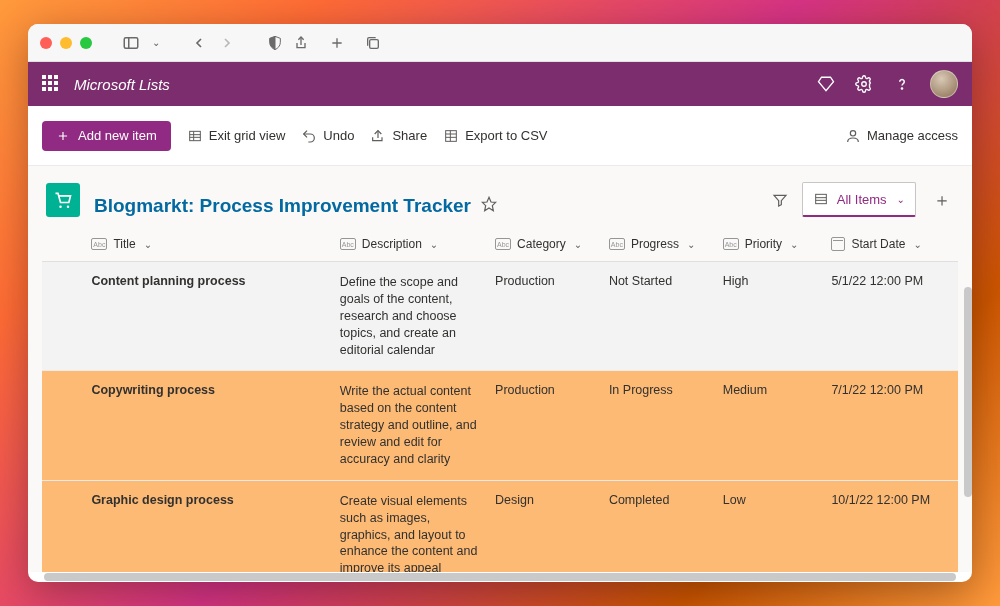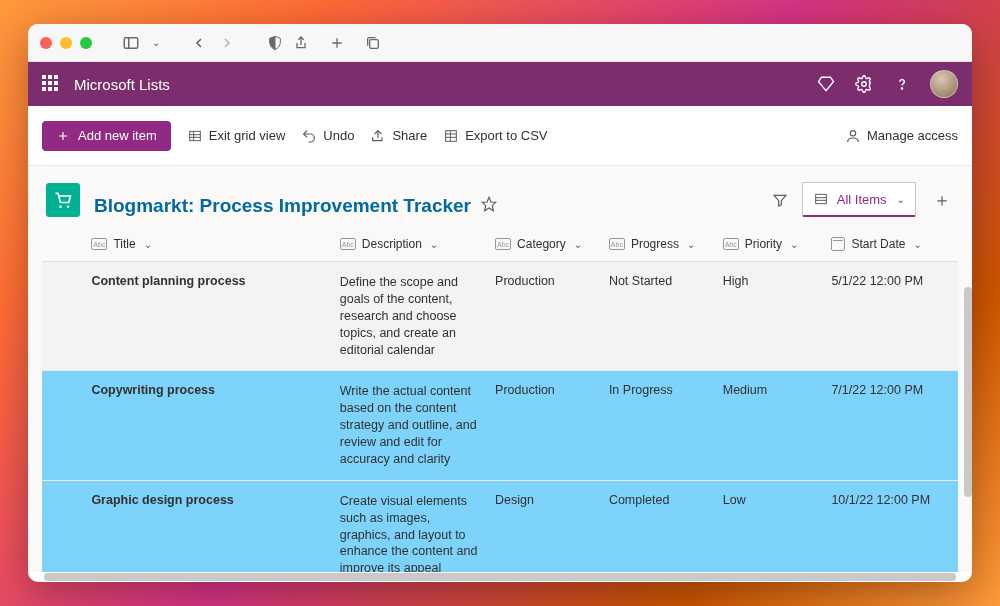--- a/index.html
+++ b/index.html
@@ -11,21 +11,21 @@
   .dot.red { background: #ff5f57; } .dot.yellow { background: #febc2e; } .dot.green { background: #28c840; }
   .tb-group { display: flex; align-items: center; gap: 10px; color: #6a6a6a; }
   .tb-sep { width: 14px; }
   .tb-icon { width: 18px; height: 18px; display:flex; align-items:center; justify-content:center; cursor:pointer; }
   .addr { flex:1; display:flex; justify-content:center; }
   .addr-field { width: 360px; height: 26px; background: #ededed; border-radius: 6px; display:flex; align-items:center; justify-content:center; gap:6px; color:#6a6a6a; font-size:12px; position:relative; }
   .addr-field .right-icons { position:absolute; right:6px; display:flex; gap:4px; }
   .app-header { height: 44px; background: #7b2d6e; display:flex; align-items:center; padding: 0 14px; gap: 14px; color:#fff; }
   .waffle { width:18px; height:18px; display:grid; grid-template-columns:repeat(3,4px); grid-template-rows:repeat(3,4px); gap:2px; }
   .waffle span { background:#fff; width:4px; height:4px; }
-  .app-title { font-size:15px; font-weight:500; }
+  .app-title { font-size:15px; font-weight:500;font-style:italic; }
   .app-right { margin-left:auto; display:flex; align-items:center; gap:18px; }
   .ar-icon { width:20px; height:20px; color:#fff; display:flex; align-items:center; justify-content:center; cursor:pointer; }
   .avatar { width:28px; height:28px; border-radius:50%; background: radial-gradient(circle at 40% 30%, #d9c9b6, #8b6f52); border:1px solid rgba(255,255,255,0.4); }
   .toolbar { height: 60px; background:#fff; border-bottom:1px solid #edebe9; display:flex; align-items:center; padding:0 14px; gap:16px; font-size:13px; color:#323130; }
   .btn-primary { background:#912a82; color:#fff; border:none; border-radius:4px; height:30px; padding:0 14px; display:flex; align-items:center; gap:8px; font-size:13px; cursor:pointer; }
   .tbtn { display:flex; align-items:center; gap:6px; cursor:pointer; }
   .tbtn svg, .tbtn .ic { width:16px; height:16px; }
   .tb-right { margin-left:auto; display:flex; align-items:center; gap:8px; }
   .content { flex:1; background:#faf9f8; display:flex; flex-direction:column; overflow:hidden; }
   .list-header { padding: 14px 18px 10px; display:flex; align-items:flex-end; }
@@ -38,21 +38,21 @@
   .list-header-right { margin-left:auto; display:flex; align-items:center; gap:14px; }
   .view-btn { border:1px solid #c8c6c4; background:#fff; border-radius:2px; height:32px; padding:16px 10px; display:flex; align-items:center; gap:8px; font-size:13px; cursor:pointer; border-bottom:2px solid #912a82; }
   .plus-btn { color:#605e5c; font-size:18px; cursor:pointer; width:24px; text-align:center;}
   .filter-ic { width:16px; height:16px; color:#605e5c; cursor:pointer;}
   .grid-wrap { flex:1; overflow:hidden; padding:0 14px; position:relative;}
   .grid { width:100%; border-collapse:separate; border-spacing:0; table-layout:fixed; }
   .grid th { text-align:center; font-size:12px; font-weight:400; color:#323130; padding:10px 8px; border-bottom:1px solid #e1dfdd; background:#faf9f8; position:sticky; top:0; }
   .grid th .hcell, .grid td .cell { display:flex; align-items:center; gap:6px; }
   .typebadge { width:16px; height:12px; border:1px solid #969696; border-radius:2px; font-size:7px; display:flex; align-items:center; justify-content:center; color:#969696; }
   .chev { color:#605e5c; font-size:10px; margin-left:2px;}
-  .grid td { font-size:12.5px; color:#323130; padding:12px 8px; border-bottom:1px solid #edebe9; vertical-align:top; background:#7dd3fc; }
+  .grid td { font-size:12.5px; color:#323130; padding:12px 8px; border-bottom:1px solid #edebe9; vertical-align:top; background:#fdba74; }
   .grid tbody tr:first-child td { background:#f3f3f3; }
   .row-select { width:40px; }
   .row-select-cell { width:4px; height:100%; background:#c8c6c4; border-radius:2px; margin-left:2px;}
   tbody tr:first-child .row-select-cell { background:#912a82; }
   .col-title { font-weight:600; }
   .desc { color:#323130; line-height:1.35; }
   .scrollbar-v { position:absolute; right:0px; top:60px; width:8px; height:210px; background:#c9c9c9; border-radius:4px; }
   .hscroll { height:10px; background:transparent; display:flex; align-items:center; padding:0 16px; }
   .hscroll-track { flex:1; height:8px; background:#c9c9c9; border-radius:4px; }
   .calendar-ic { width:14px; height:14px; border:1px solid #969696; border-radius:2px; position:relative;}

